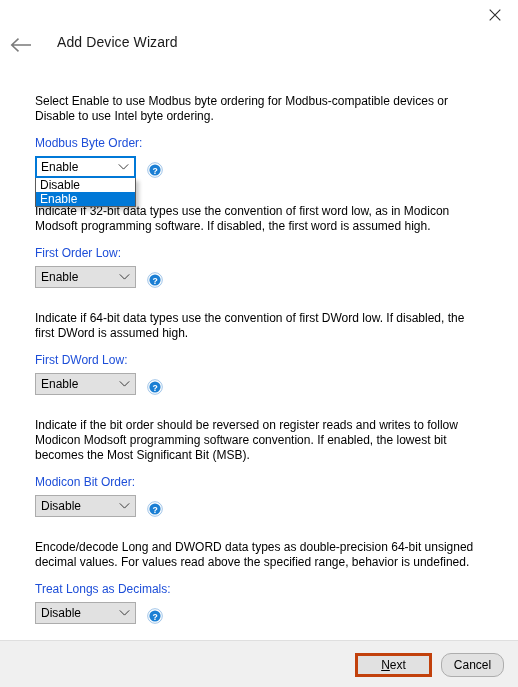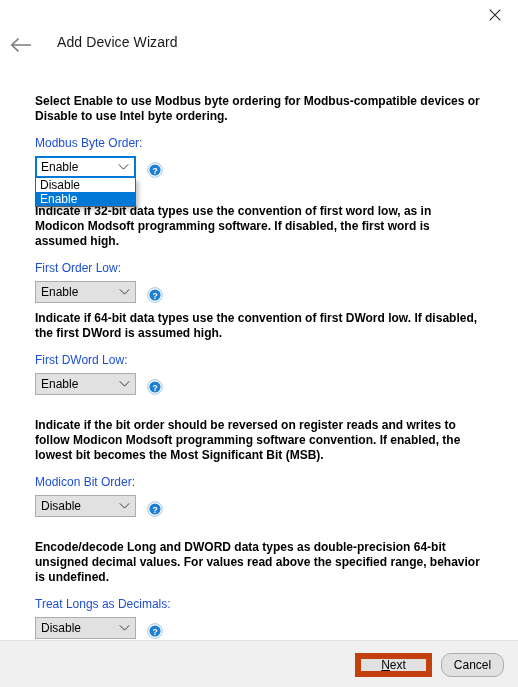--- a/index.html
+++ b/index.html
@@ -77,21 +77,20 @@
   .group {
     position: absolute;
     left: 35px;
     width: 445px;
   }
   .desc {
     font-size: 12px;
     line-height: 15px;
     color: #000000;
     margin: 0 0 12px 0;
-    font-weight: bold;
   }
   .field-label {
     font-size: 12px;
     line-height: 14px;
     color: #1d4ed8;
     margin: 0 0 6px 0;
   }
   .field-row {
     display: flex;
     align-items: flex-end;
@@ -189,21 +188,21 @@
     font-family: "Liberation Sans", sans-serif;
     font-size: 12px;
     color: #000000;
     display: flex;
     align-items: center;
     justify-content: center;
     cursor: pointer;
     padding: 0;
   }
   .btn.default {
-    border: 6px solid #c2410c;
+    border: 3px solid #c2410c;
   }
   .btn-next  { left: 355px; width: 77px; }
   .btn-cancel{ left: 441px; width: 63px; border-radius: 10px; }
   .accel { text-decoration: underline; }
 </style>
 </head>
 <body>
 
 <div class="titlebar">
   <div class="close-btn">

